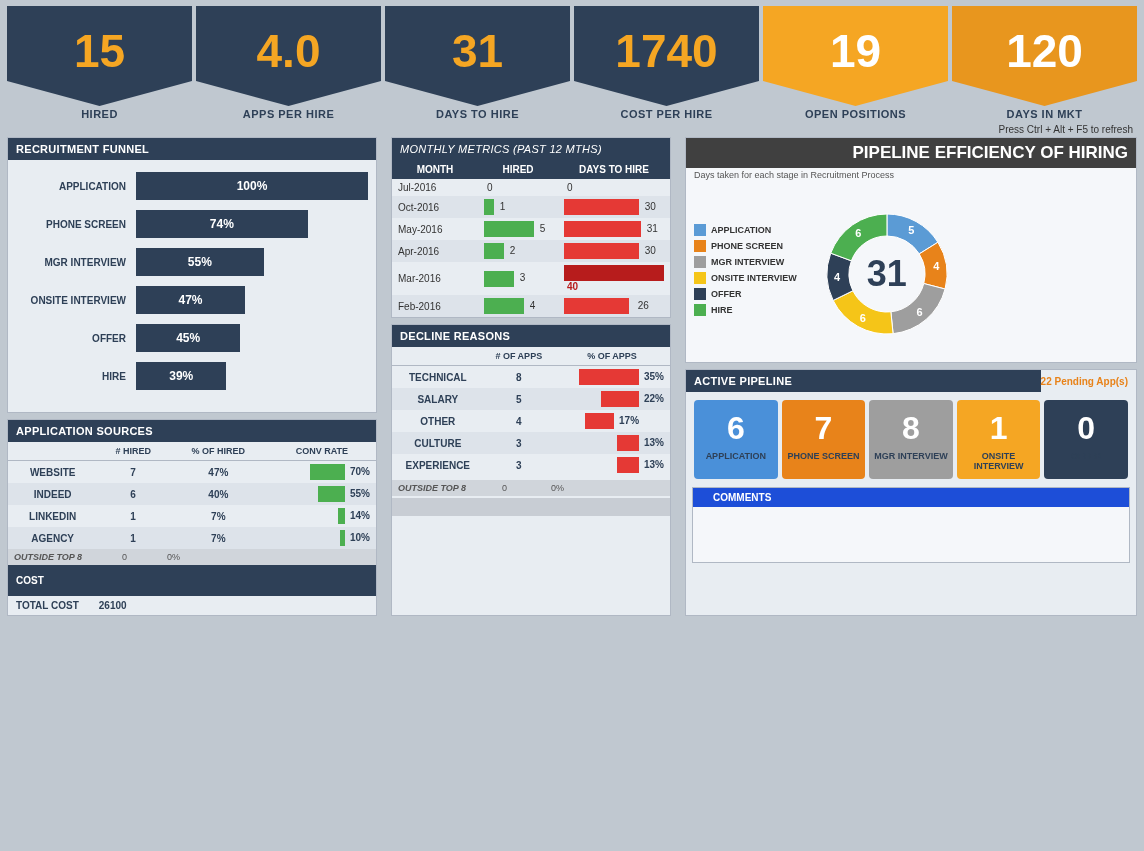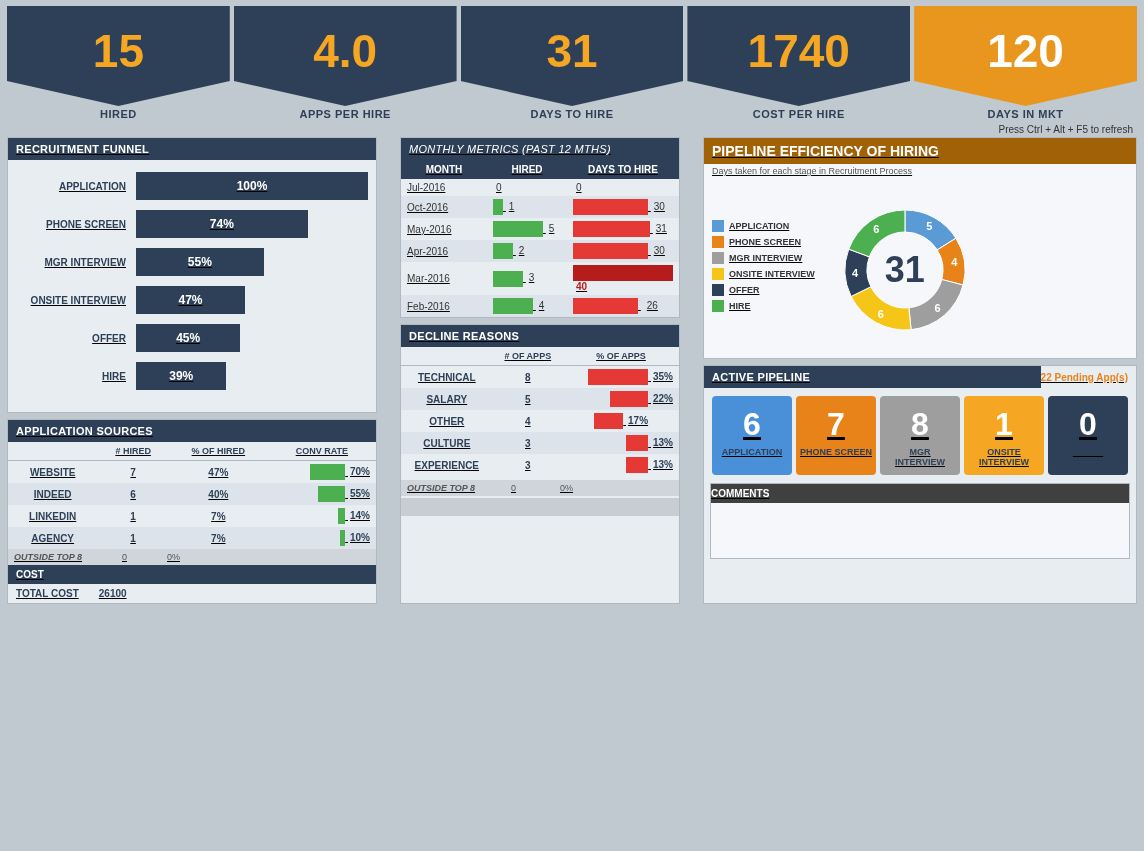--- a/index.html
+++ b/index.html
@@ -16,21 +16,21 @@
       font-size: 46px; font-weight: 900; padding: 18px 8px 28px;
       clip-path: polygon(0 0, 100% 0, 100% 75%, 50% 100%, 0 75%);
       min-height: 100px;
     }
     .kpi-banner.gold { background: #f5a623; color: #fff; }
     .kpi-banner.gold2 { background: #e8961e; color: #fff; }
     .kpi-label { font-size: 11px; font-weight: 700; color: #2e4057; text-align: center; margin-top: 2px; letter-spacing: 0.5px; }
     .refresh-hint { text-align: right; font-size: 10px; color: #333; padding-right: 4px; margin-bottom: 2px; }
 
     
-    .main-grid { display: grid; grid-template-columns: 370px 280px 1fr; gap: 23px; text-decoration: underline; }
+    .main-grid { display: grid; grid-template-columns: 370px 280px 1fr; gap: 14px; }
     .col { display: flex; flex-direction: column; gap: 6px; }
 
     
     .panel { background: #e8edf2; border: 1px solid #b0b8c4; }
     .panel-title {
       background: #2e4057; color: #fff; font-size: 11px; font-weight: 700;
       padding: 5px 8px; text-transform: uppercase; letter-spacing: 0.3px;
     }
     .panel-title span { font-style: italic; font-weight: 400; }
 
@@ -46,37 +46,37 @@
     .metrics-table th { background: #2e4057; color: #fff; padding: 4px 6px; text-align: center; font-size: 10px; }
     .metrics-table td { padding: 3px 6px; font-size: 10px; color: #333; }
     .metrics-table tr:nth-child(even) td { background: #dde3ea; }
     .bar-green { background: #4caf50; height: 16px; display: inline-block; vertical-align: middle; }
     .bar-red { background: #e53935; height: 16px; display: inline-block; vertical-align: middle; }
     .bar-red.highlight { background: #b71c1c; }
     .td-bar { width: 80px; }
 
     
     .pipeline-panel { background: #f5f7fa; border: 1px solid #b0b8c4; }
-    .pipeline-title { background: #a16207; color: #fff; font-size: 14px; font-weight: 700; padding: 5px 8px; }
+    .pipeline-title { background: #404040; color: #fff; font-size: 17px; font-weight: 700; padding: 5px 8px; text-align: right; }
     .pipeline-body { padding: 8px; display: flex; gap: 10px; }
     .legend { display: flex; flex-direction: column; gap: 4px; padding-top: 30px; }
     .legend-item { display: flex; align-items: center; gap: 5px; font-size: 9px; color: #333; font-weight: 700; }
     .legend-dot { width: 12px; height: 12px; flex-shrink: 0; }
     .donut-wrap { position: relative; width: 160px; height: 160px; flex-shrink: 0; }
     .donut-center { position: absolute; top: 50%; left: 50%; transform: translate(-50%,-50%); font-size: 36px; font-weight: 900; color: #2e4057; }
     .sub-title { font-size: 9px; color: #555; padding: 2px 8px 6px; }
 
     
     .sources-table { width: 100%; border-collapse: collapse; font-size: 10px; padding-left: 10px; }
     .sources-table th { background: #e8edf2; color: #2e4057; font-weight: 700; font-size: 9px; padding: 4px 6px; text-align: center; border-bottom: 1px solid #b0b8c4; }
     .sources-table td { padding: 3px 6px; font-size: 10px; color: #2e4057; font-weight: 700; text-align: center; }
     .sources-table tr:nth-child(even) td { background: #dde3ea; }
     .conv-bar-green { background: #4caf50; height: 16px; display: inline-block; }
     .cost-section { background: #2e4057; }
-    .cost-title { color: #fff; font-size: 10px; font-weight: 700; padding: 4px 8px; }
+    .cost-title { color: #fff; font-size: 10px; font-weight: 700; padding: 10px 8px; }
     .cost-row { display: flex; padding: 4px 8px; background: #e8edf2; }
     .cost-row span { font-size: 10px; font-weight: 700; color: #2e4057; }
     .cost-row span:last-child { margin-left: 20px; }
 
     
     .decline-table { width: 100%; border-collapse: collapse; font-size: 10px; }
     .decline-table th { background: #e8edf2; color: #2e4057; font-weight: 700; font-size: 9px; padding: 4px 6px; text-align: center; border-bottom: 1px solid #b0b8c4; }
     .decline-table td { padding: 3px 6px; font-size: 10px; color: #2e4057; font-weight: 700; text-align: center; }
     .decline-table tr:nth-child(even) td { background: #dde3ea; }
     .dr-red { background: #e53935; height: 16px; display: inline-block; }
@@ -87,21 +87,21 @@
     .p-card-num { font-size: 32px; font-weight: 900; color: #fff; }
     .p-card-label { font-size: 9px; font-weight: 700; color: #2e4057; text-align: center; margin-top: 4px; }
     .p-card.blue { background: #4a90d9; }
     .p-card.orange { background: #e8831a; }
     .p-card.gray { background: #9e9e9e; }
     .p-card.gold { background: #f5a623; }
     .p-card.darkblue { background: #2e4057; }
     .pipeline-header { display: flex; justify-content: space-between; align-items: center; }
     .pending-badge { font-size: 10px; color: #e8831a; font-weight: 700; padding-right: 8px; }
     .comments-section { border: 1px solid #b0b8c4; margin: 0 6px 6px; min-height: 60px; background: #f5f7fa; }
-    .comments-title { background: #404040; color: #fff; font-size: 10px; font-weight: 700; padding: 4px 0; }
+    .comments-title { background: #1d4ed8; color: #fff; font-size: 10px; font-weight: 700; padding: 4px 20px; }
 
     
     svg.donut { transform: rotate(-90deg); }
   </style>
 </head>
 <body>
 
 <div class="dashboard">
 
   <div class="kpi-row">
@@ -121,20 +121,26 @@
       <div class="kpi-banner">
         <span>31</span>
       </div>
       <div class="kpi-label">DAYS TO HIRE</div>
     </div>
     <div class="kpi-card">
       <div class="kpi-banner">
         <span>1740</span>
       </div>
       <div class="kpi-label">COST PER HIRE</div>
+    </div>
+    <div class="kpi-card">
+      <div class="kpi-banner gold">
+        <span>19</span>
+      </div>
+      <div class="kpi-label">OPEN POSITIONS</div>
     </div>
     <div class="kpi-card">
       <div class="kpi-banner gold2">
         <span>120</span>
       </div>
       <div class="kpi-label">DAYS IN MKT</div>
     </div>
   </div>
 
   <div class="refresh-hint">Press Ctrl + Alt + F5 to refresh</div>

